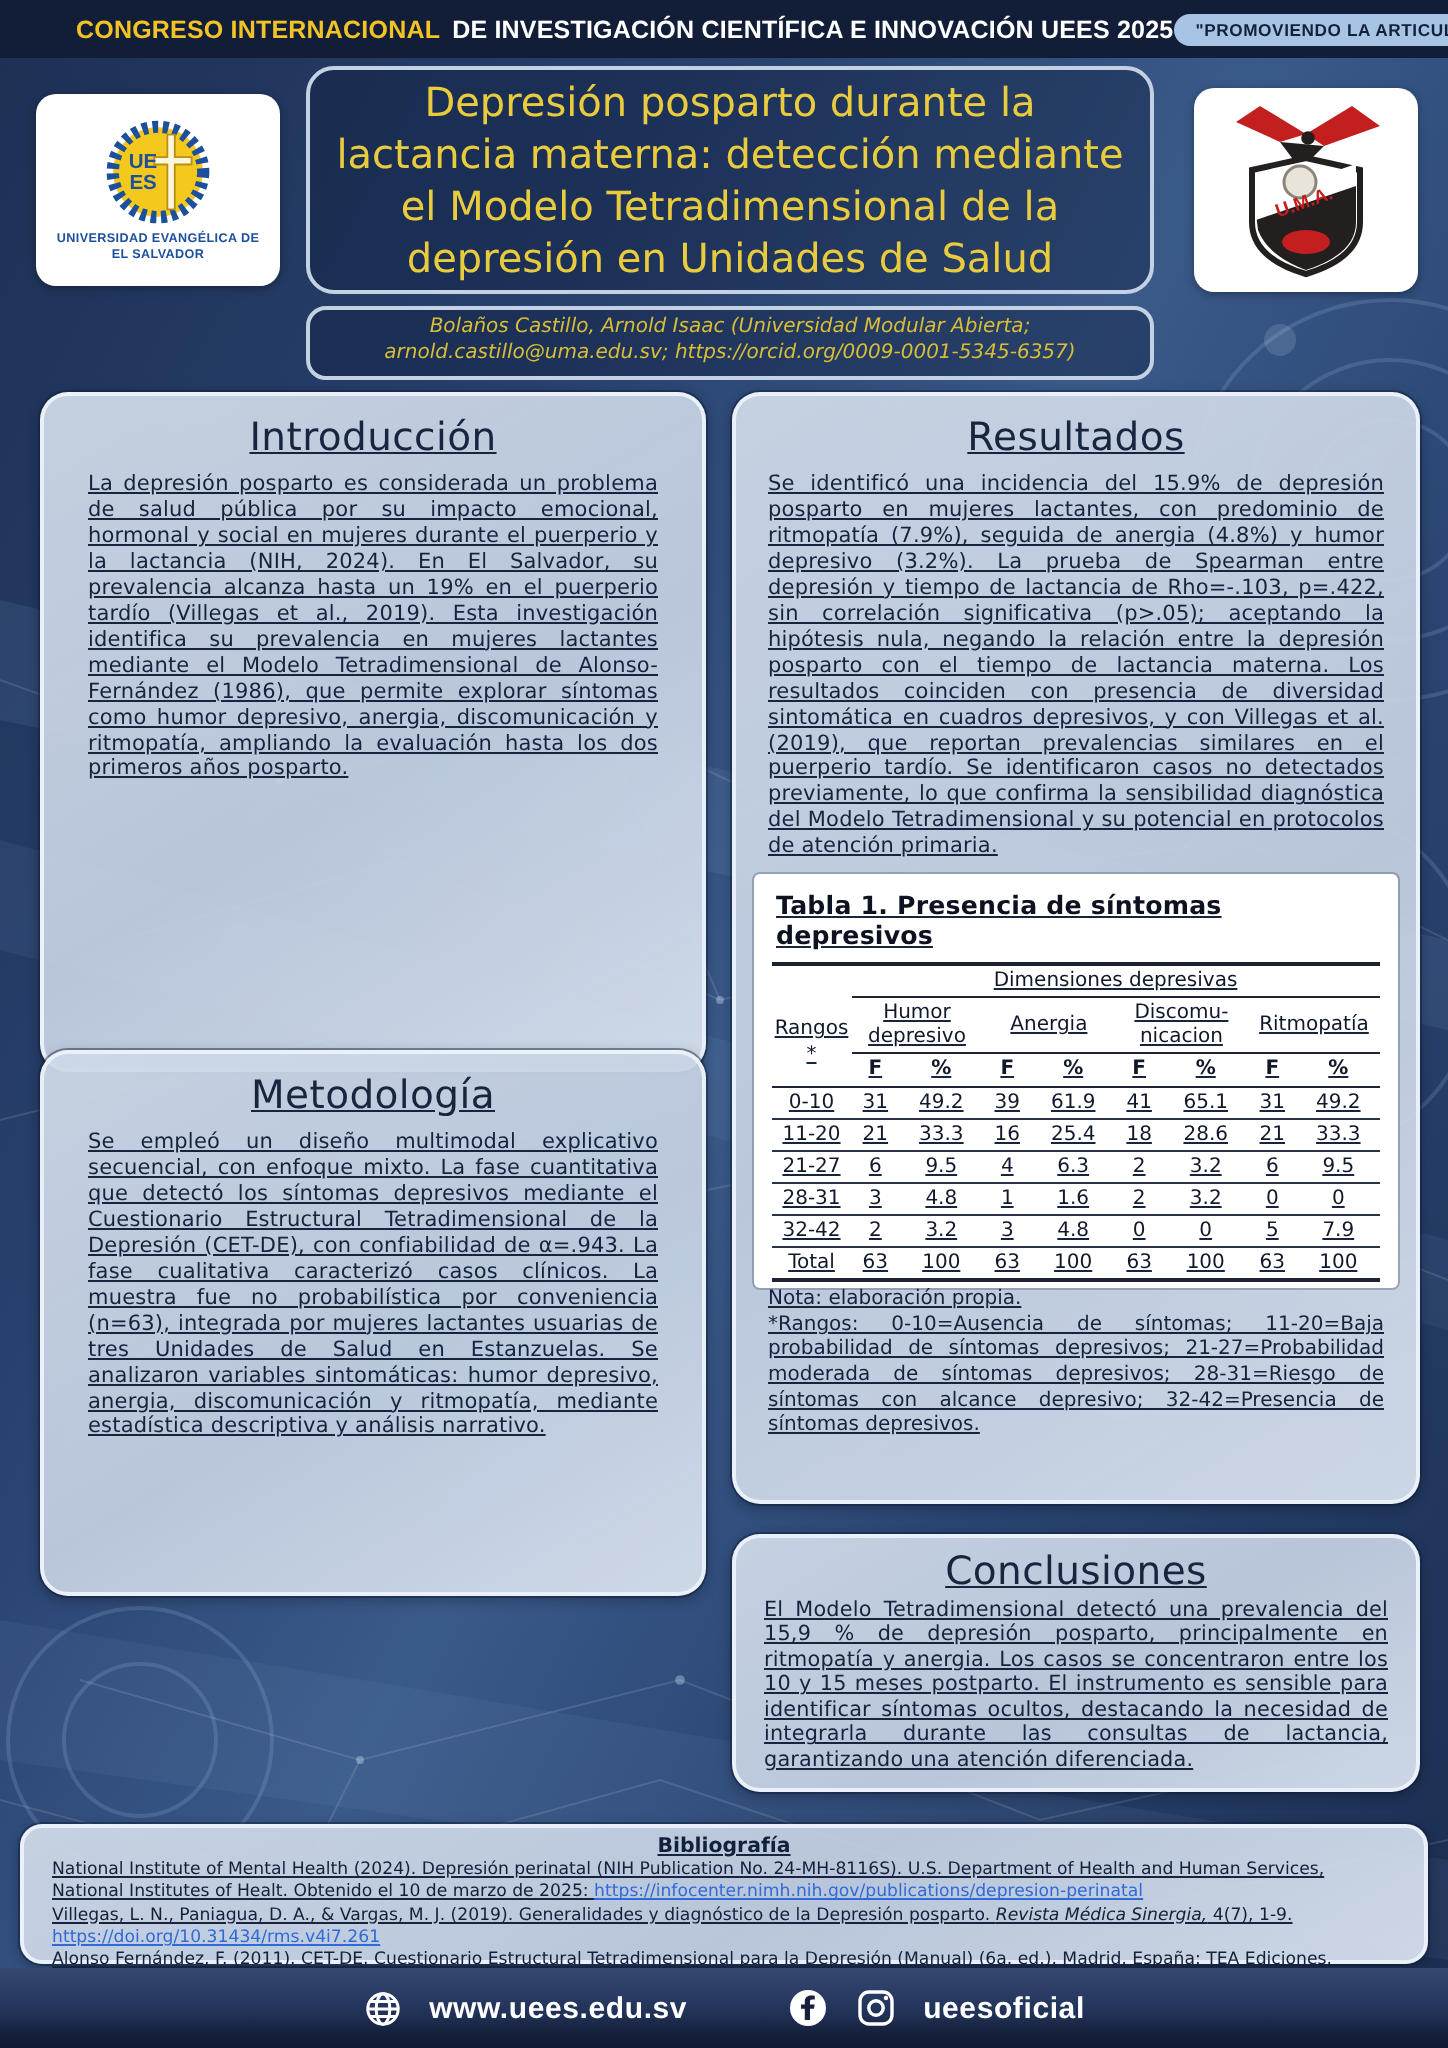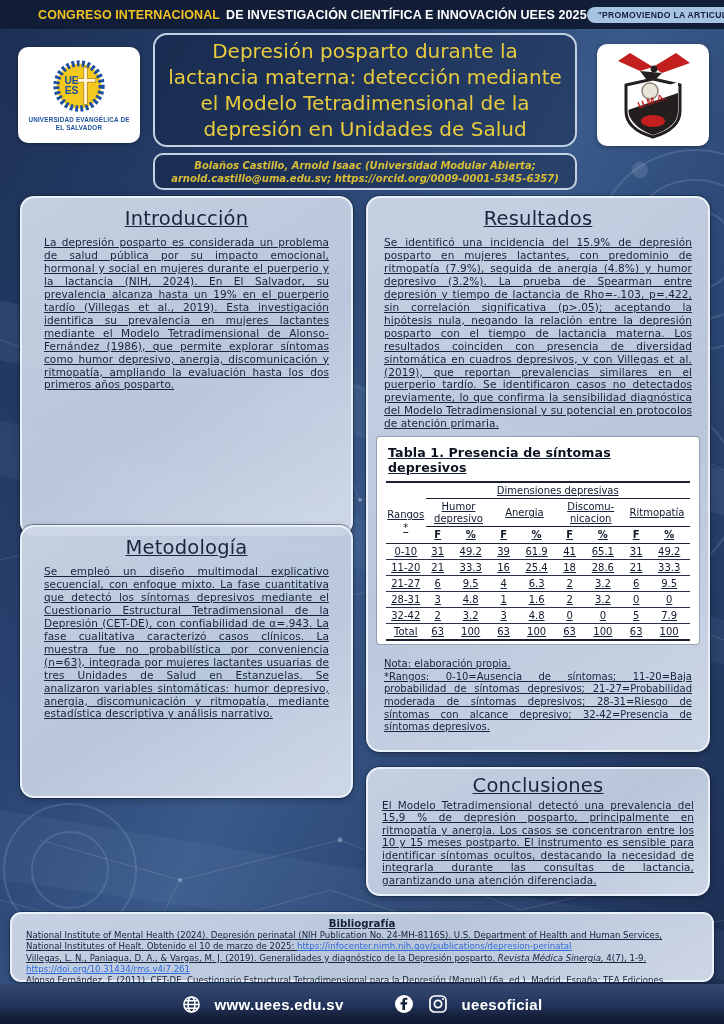--- a/index.html
+++ b/index.html
@@ -36,22 +36,22 @@
     display:flex; align-items:center; justify-content:center;
     box-sizing:border-box; padding:4px 10px;
   }
   .title-box .title-text {
     color:#e9cb3e; font-size:20px; line-height:1.3; text-align:center;
   }
   .author-box {
     position:absolute; left:153px; top:153px; width:424px; height:37px;
     border:2px solid #c3d1e2; border-radius:10px;
     background:rgba(13,27,55,0.38);
-    display:flex; align-items:center; justify-content:center;
-    box-sizing:border-box; padding:2px 14px;font-weight:bold;
+    display:flex; justify-content:center;
+    box-sizing:border-box; padding:2px 14px;
   }
   .author-box .author-text {
     color:#d9bd37; font-size:10px; font-style:italic; text-align:center; line-height:1.3;
   }
   .logo-card {
     position:absolute; background:#ffffff; border-radius:10px;
     display:flex; flex-direction:column; align-items:center; justify-content:center;
     box-shadow:0 1px 4px rgba(0,0,0,0.35);
   }
   .logo-left  { left:18px; top:47px; width:122px; height:96px; }
@@ -98,21 +98,21 @@
   table.apa { width:100%; border-collapse:collapse; text-align:center; border-top:2px solid #1c2233; }
   table.apa th, table.apa td { font-weight:400; padding:2px 1px; }
   th.dim { font-weight:700; font-size:10px; border-bottom:1.4px solid #1c2233; padding:3px 0; }
   th.corner { border:none; }
   th.rangos { font-size:10px; font-weight:700; line-height:1.3; border-bottom:1.4px solid #1c2233; }
   th.grp { font-weight:700; font-size:10px; line-height:1.15; border-bottom:1.4px solid #1c2233; padding:3px 2px; }
   tr.sub th { font-weight:700; font-size:10px; border-bottom:1.4px solid #1c2233; padding:2px 0 3px; }
   tbody td { font-size:10px; border-bottom:1.2px solid #2a3248; padding:3px 0; }
   tbody tr.total td { border-bottom:2px solid #1c2233; }
   .note {
-    margin:14px 0 0; padding:0 16px; text-align:justify;
+    margin:0 0 0; padding:0 16px; text-align:justify;
     font-size:10px; line-height:1.26; color:#15233d;
   }
 
   
   .bib-card { left:10px; top:912px; width:704px; height:70px; border-radius:11px; padding:3px 14px; }
   .bib-title { text-align:center; font-weight:700; font-size:10.2px; color:#13203a; margin:1px 0 1px; }
   .bib-entry { margin:0; font-size:8.6px; line-height:1.32; color:#13203a; text-align:left; }
   .bib-link { color:#2f6bd8; text-decoration:underline; cursor:pointer; }
 
   

